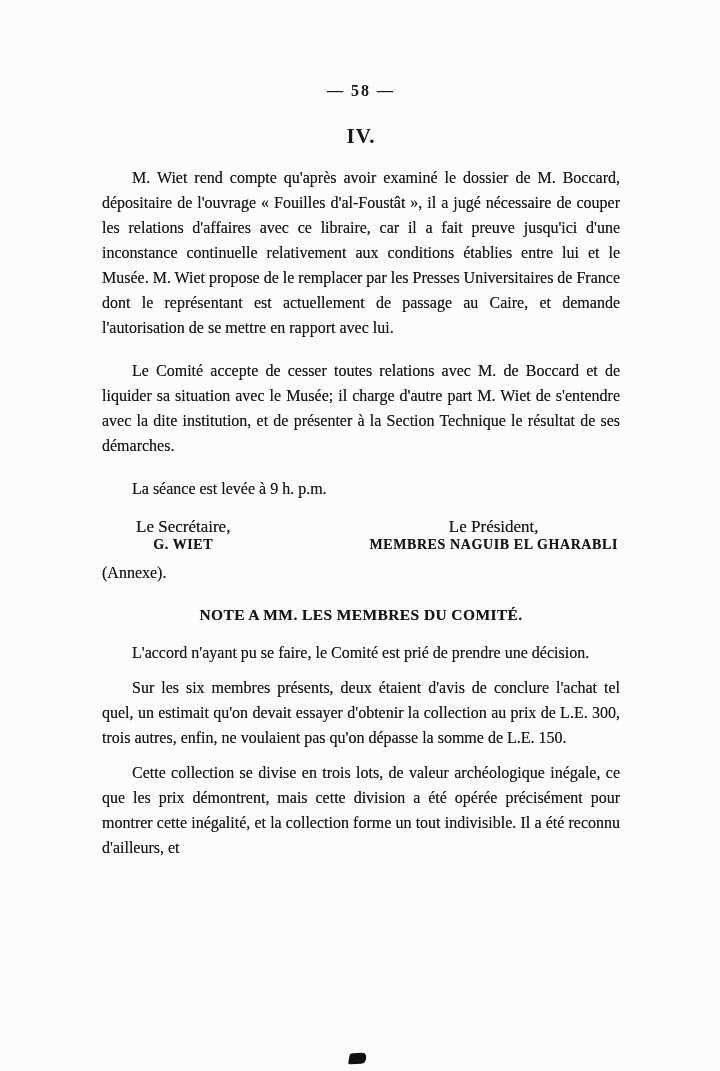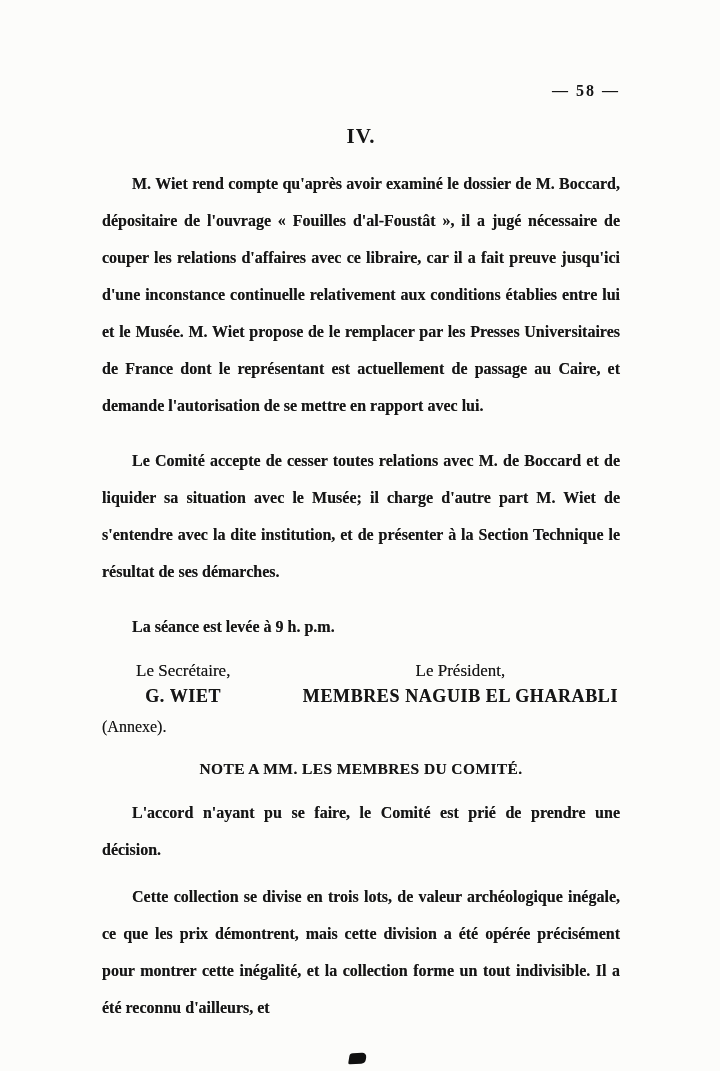--- a/index.html
+++ b/index.html
@@ -15,62 +15,60 @@
     overflow: hidden;
     position: relative;
   }
   .page {
     box-sizing: border-box;
     width: 720px;
     height: 1071px;
     padding: 82px 100px 0 102px;
   }
   .page-number {
-    text-align: right;
+    text-align: center;
     font-size: 16px;
     font-weight: bold;
     letter-spacing: 2px;
   }
   .section-heading {
     text-align: center;
     font-size: 21px;
     font-weight: bold;
     margin-top: 24px;
     letter-spacing: 1px;
   }
   .para {
     font-size: 16px;
-    line-height: 37px;
+    line-height: 25px;
     text-align: justify;
     text-indent: 30px;
     margin: 0;
     text-shadow: 0 0 0.4px rgba(0,0,0,0.55);
-    font-weight: bold;
   }
   .minutes-block { margin-top: 16px; }
   .minutes-block .para + .para { margin-top: 18px; }
   .closing-line { margin-top: 8px; }
   .signatures {
     display: flex;
     justify-content: space-between;
     align-items: flex-start;
     margin-top: 16px;
     padding-left: 34px;
     padding-right: 2px;
   }
   .sig { text-align: center; }
   .sig-title {
     font-size: 17px;
     text-shadow: 0 0 0.4px rgba(0,0,0,0.55);
   }
   .sig-name {
-    font-size: 18px;
+    font-size: 14px;
     font-weight: bold;
     letter-spacing: 0.6px;
-    margin-top: 5px;
     text-shadow: 0 0 0.3px rgba(0,0,0,0.5);
   }
   .annex-label {
     font-size: 16px;
     margin-top: 11px;
     text-shadow: 0 0 0.4px rgba(0,0,0,0.55);
   }
   .annex-heading {
     text-align: center;
     font-size: 15.5px;
@@ -117,18 +115,19 @@
       <div class="sig-name">MEMBRES NAGUIB EL GHARABLI</div>
     </div>
   </div>
 
   <div class="annex-label">(Annexe).</div>
 
   <div class="annex-heading">NOTE A MM. LES MEMBRES DU COMITÉ.</div>
 
   <div class="annex-block">
     <p class="para">L'accord n'ayant pu se faire, le Comité est prié de prendre une décision.</p>
+    <p class="para">Sur les six membres présents, deux étaient d'avis de conclure l'achat tel quel, un estimait qu'on devait essayer d'obtenir la collection au prix de L.E. 300, trois autres, enfin, ne voulaient pas qu'on dépasse la somme de L.E. 150.</p>
     <p class="para">Cette collection se divise en trois lots, de valeur archéologique inégale, ce que les prix démontrent, mais cette division a été opérée précisément pour montrer cette inégalité, et la collection forme un tout indivisible. Il a été reconnu d'ailleurs, et</p>
   </div>
 
 </div>
 
 <div class="scan-smudge"></div>
 
 </body></html>

